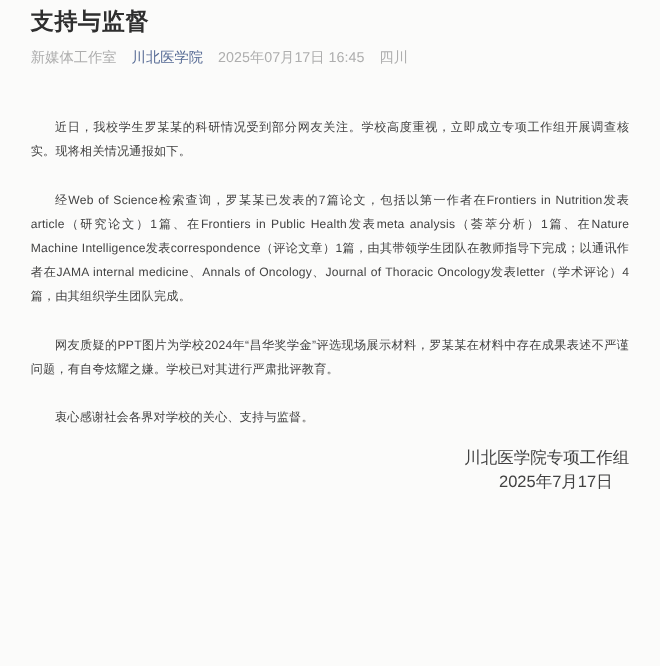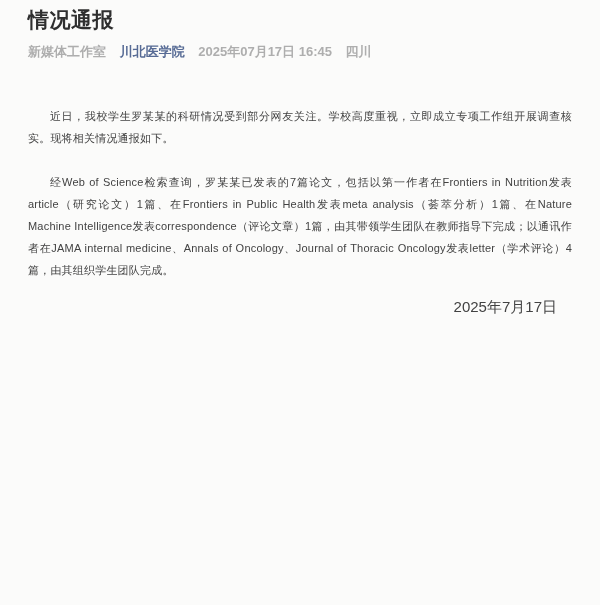--- a/index.html
+++ b/index.html
@@ -28,21 +28,20 @@
     font-weight: 600;
     color: #2f2f2f;
     letter-spacing: 0.5px;
   }
   .byline {
     font-size: 13px;
     line-height: 18px;
     color: #aeaeae;
     margin-bottom: 44px;
     white-space: nowrap;
-    font-weight: bold;
   }
   .byline > * {
     margin-right: 10px;
   }
   .account-link {
     color: #576b95;
     text-decoration: none;
     cursor: pointer;
   }
   .content p {
@@ -69,31 +68,34 @@
   }
   .signature .sig-date {
     margin: 0 15px 0 0;
   }
 </style>
 </head>
 <body>
 
 <div class="page">
 
-  <h1 class="title">情况通报</h1>
+  <h1 class="title">支持与监督</h1>
 
   <div class="byline">
     <span>新媒体工作室</span>
     <a class="account-link">川北医学院</a>
     <span>2025年07月17日 16:45</span>
     <span>四川</span>
   </div>
 
   <div class="content">
     <p>近日，我校学生罗某某的科研情况受到部分网友关注。学校高度重视，立即成立专项工作组开展调查核实。现将相关情况通报如下。</p>
     <p>经Web of Science检索查询，罗某某已发表的7篇论文，包括以第一作者在Frontiers in Nutrition发表article（研究论文）1篇、在Frontiers in Public Health发表meta analysis（荟萃分析）1篇、在Nature Machine Intelligence发表correspondence（评论文章）1篇，由其带领学生团队在教师指导下完成；以通讯作者在JAMA internal medicine、Annals of Oncology、Journal of Thoracic Oncology发表letter（学术评论）4篇，由其组织学生团队完成。</p>
+    <p>网友质疑的PPT图片为学校2024年“昌华奖学金”评选现场展示材料，罗某某在材料中存在成果表述不严谨问题，有自夸炫耀之嫌。学校已对其进行严肃批评教育。</p>
+    <p>衷心感谢社会各界对学校的关心、支持与监督。</p>
   </div>
 
   <div class="signature">
+    <p class="sig-name">川北医学院专项工作组</p>
     <p class="sig-date">2025年7月17日</p>
   </div>
 
 </div>
 
 </body></html>

